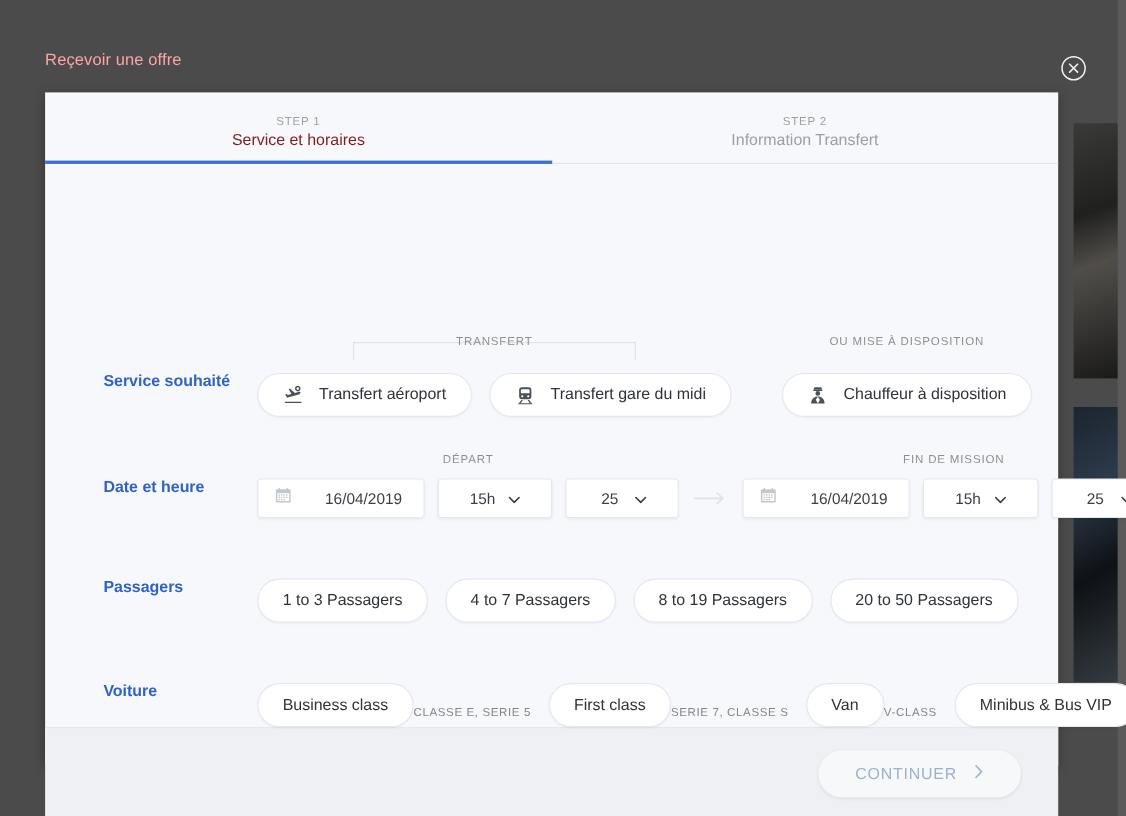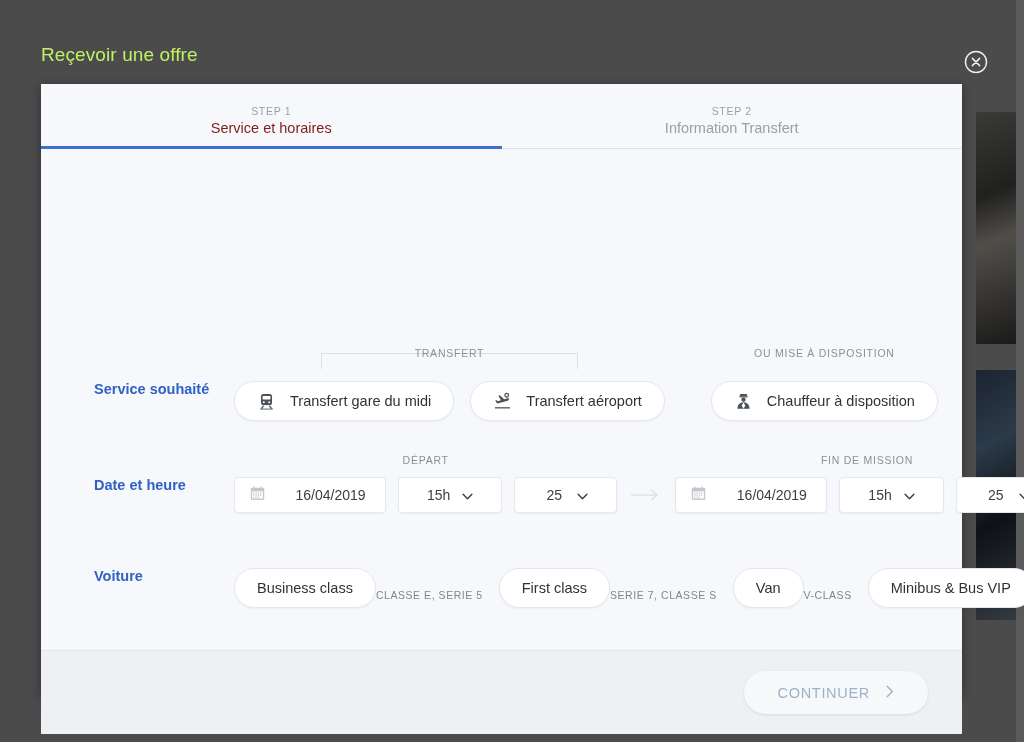--- a/index.html
+++ b/index.html
@@ -30,33 +30,33 @@
     background: #5a5a5a;
   }
 
   
   #modal {
     position: absolute;
     left: 41px; top: 84px;
     width: 921px; height: 612px;
     background: #f7f8fb;
     box-shadow: 0 2px 10px rgba(0,0,0,.35);
-    display: flex; flex-direction: column; gap: 42px;
+    display: flex; flex-direction: column;
   }
 
   
   #modal-header {
     position: absolute;
     left: 41px; top: 44px;
     width: 947px; height: 40px;
     display: flex; align-items: flex-start;
   }
   #modal-title {
-    color: #bef264;
-    font-size: 19px;
+    color: #fca5a5;
+    font-size: 15px;
     letter-spacing: .1px;
     line-height: 22px;
   }
   #close-button {
     position: absolute;
     right: 0; top: 6px;
     width: 24px; height: 24px;
     cursor: pointer;
   }
 
@@ -290,41 +290,41 @@
 
         <div class="group" id="transfert-group">
           <div class="bracket">
               <span class="gap"></span>
             </div>
           <div class="group-caption">TRANSFERT</div>
 
           <div class="pill">
             <span class="ico">
               <svg width="19" height="19" viewBox="0 0 24 24" fill="#4b5158">
+                <path d="M2.5 19.2h19v1.6h-19z"></path>
+                <path d="M20.9 9.1c-.25-.95-1.23-1.51-2.18-1.26l-4.6 1.23-5.6-4.9-1.74.47 3.3 5.8-4.16 1.12-1.72-1.3-1.3.35 1.5 2.77.02.02.66 1.17 1.6-.43.02-.01 11.9-3.19c.96-.26 1.52-1.24 1.26-2.19z"></path>
+                <circle cx="17.3" cy="4.1" r="2.3" fill="none" stroke="#4b5158" stroke-width="1.6"></circle>
+                <path d="M17.3 6.2v1.1" stroke="#4b5158" stroke-width="1.4"></path>
+              </svg>
+            </span>
+            <span>Transfert aéroport</span>
+          </div>
+
+          <div class="pill">
+            <span class="ico">
+              <svg width="19" height="19" viewBox="0 0 24 24" fill="#4b5158">
                 <rect x="5" y="2.5" width="14" height="14" rx="3.2"></rect>
                 <rect x="7" y="5" width="10" height="4.6" rx="1" fill="#fff"></rect>
                 <circle cx="8.6" cy="13" r="1.3" fill="#fff"></circle>
                 <circle cx="15.4" cy="13" r="1.3" fill="#fff"></circle>
                 <path d="M7.6 17.2 4.4 21.2h2.2l2.7-4zM16.4 17.2l3.2 4h-2.2l-2.7-4z"></path>
                 <path d="M4 21h16v1.1H4z"></path>
               </svg>
             </span>
             <span>Transfert gare du midi</span>
-          </div>
-
-          <div class="pill">
-            <span class="ico">
-              <svg width="19" height="19" viewBox="0 0 24 24" fill="#4b5158">
-                <path d="M2.5 19.2h19v1.6h-19z"></path>
-                <path d="M20.9 9.1c-.25-.95-1.23-1.51-2.18-1.26l-4.6 1.23-5.6-4.9-1.74.47 3.3 5.8-4.16 1.12-1.72-1.3-1.3.35 1.5 2.77.02.02.66 1.17 1.6-.43.02-.01 11.9-3.19c.96-.26 1.52-1.24 1.26-2.19z"></path>
-                <circle cx="17.3" cy="4.1" r="2.3" fill="none" stroke="#4b5158" stroke-width="1.6"></circle>
-                <path d="M17.3 6.2v1.1" stroke="#4b5158" stroke-width="1.4"></path>
-              </svg>
-            </span>
-            <span>Transfert aéroport</span>
           </div>
         </div>
 
         <div class="group" id="dispo-group">
           <div class="group-caption">OU MISE À DISPOSITION</div>
           <div class="pill">
             <span class="ico">
               <svg width="19" height="19" viewBox="0 0 24 24" fill="#4b5158">
                 <path d="M6.8 5.4h10.4v1.5H6.8z"></path>
                 <path d="M9 2.6h6c.9 0 1.6.7 1.6 1.6v1.2H7.4V4.2c0-.9.7-1.6 1.6-1.6z"></path>
@@ -432,20 +432,37 @@
               <svg width="11" height="7" viewBox="0 0 12 8" fill="none">
                   <path d="M1 1.5 6 6.5 11 1.5" stroke="#3b4046" stroke-width="1.7" stroke-linecap="round" stroke-linejoin="round"></path>
                 </svg>
             </span>
           </div>
         </div>
 
       </div>
     </div>
 
+    <div class="row" id="row-pass">
+      <div class="row-label">Passagers</div>
+      <div class="fields" id="pass-fields">
+        <div class="pill">
+            <span>1 to 3 Passagers</span>
+          </div>
+        <div class="pill">
+            <span>4 to 7 Passagers</span>
+          </div>
+        <div class="pill">
+            <span>8 to 19 Passagers</span>
+          </div>
+        <div class="pill">
+            <span>20 to 50 Passagers</span>
+          </div>
+      </div>
+    </div>
 
     <div class="row" id="row-car">
       <div class="row-label">Voiture</div>
       <div class="fields" id="car-fields">
         <div class="car-item">
           <div class="pill">
               <span>Business class</span>
             </div>
           <div class="car-sub">CLASSE E, SERIE 5</div>
         </div>

